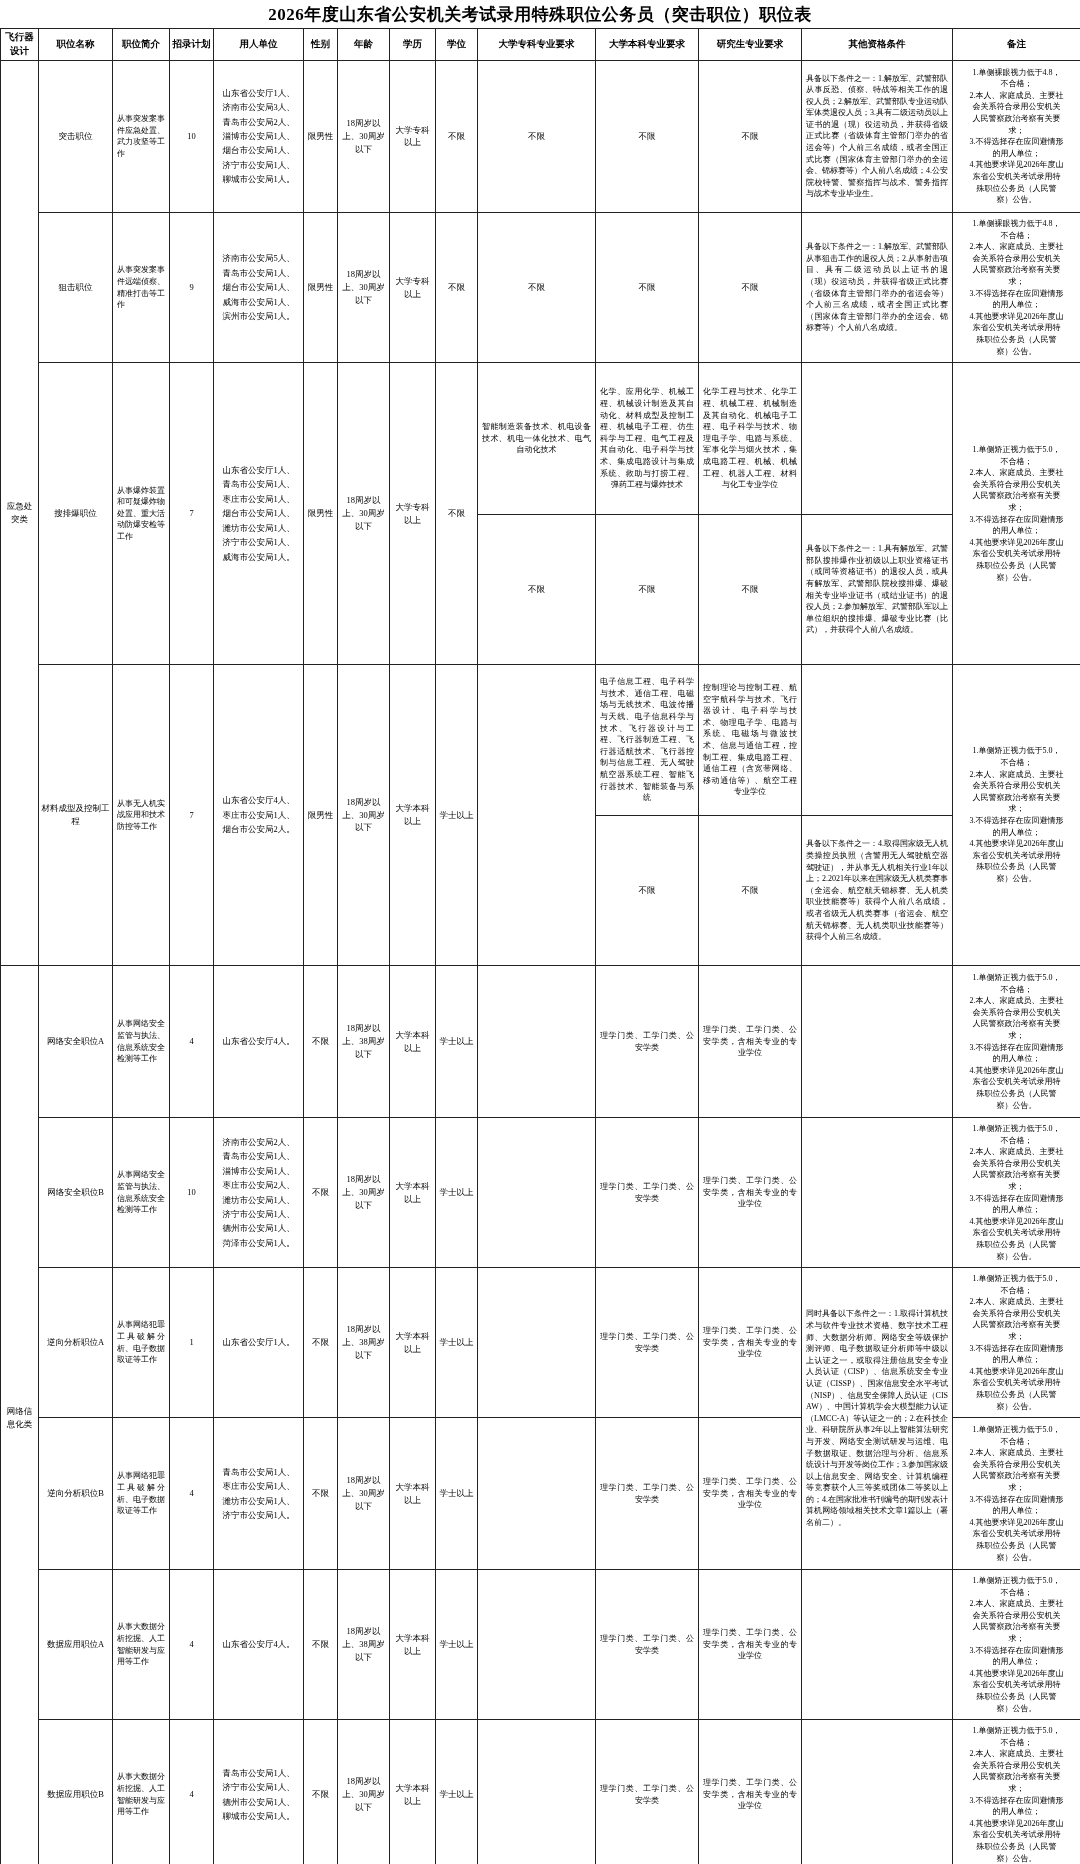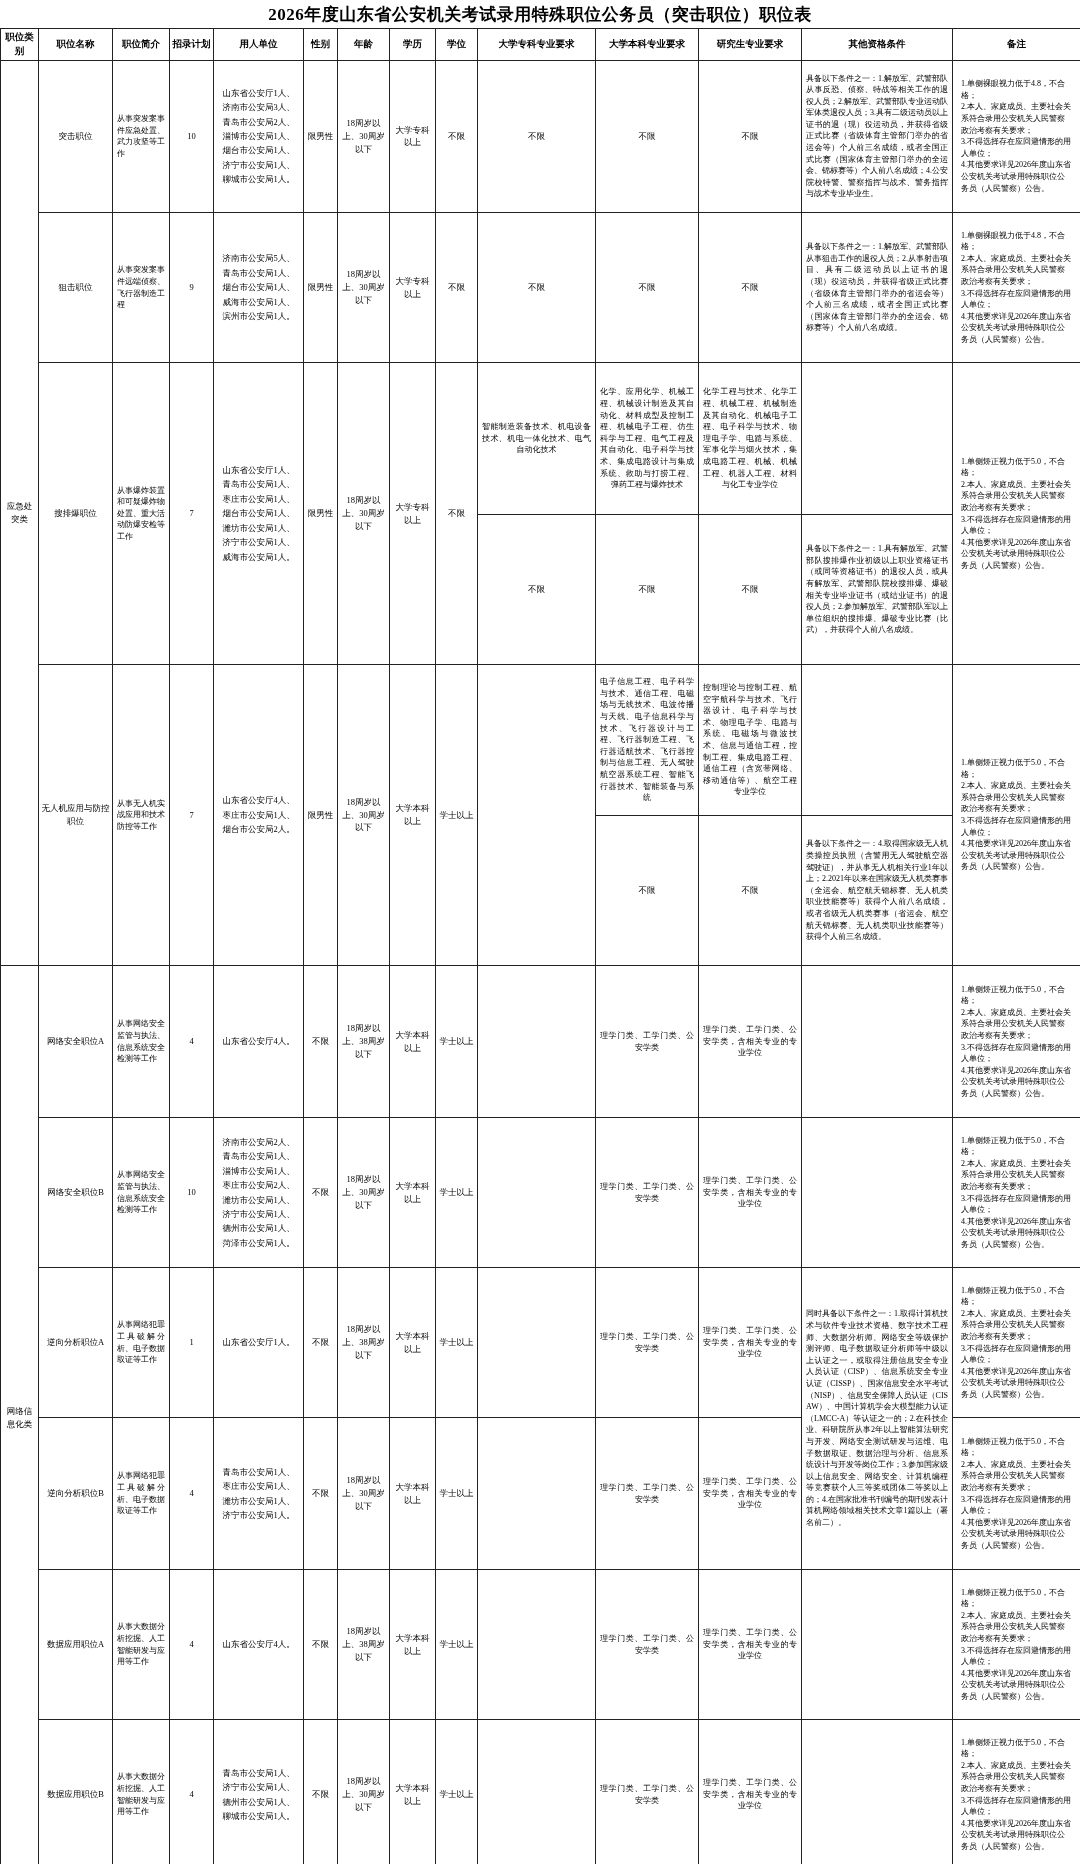--- a/index.html
+++ b/index.html
@@ -7,21 +7,21 @@
   .title{height:28px;display:flex;align-items:center;justify-content:center;
          font-weight:bold;font-size:17px;letter-spacing:.5px;}
   table{table-layout:fixed;border-collapse:collapse;width:1080px;}
   td,th{border:1px solid #222;vertical-align:middle;text-align:center;
         font-size:8.5px;line-height:1.5;padding:1px 2px;overflow:hidden;
         box-sizing:border-box;word-break:break-all;}
   th{font-weight:bold;font-size:9.5px;}
   .units{white-space:pre-wrap;line-height:1.7;margin-top:24px;}
   .spec{text-align:justify;text-align-last:center;font-size:8px;line-height:1.45;padding:4px 4px;}
   .para{text-align:justify;text-align-last:left;font-size:8px;line-height:1.45;padding:12px 4px;}
-  .remark{white-space:pre-wrap;text-align:left;font-size:8px;line-height:1.45;padding:2px 8px;vertical-align:middle;}
+  .remark{white-space:pre-wrap;text-align:center;font-size:8px;line-height:1.45;padding:2px 16px;vertical-align:middle;}
 </style>
 </head>
 <body>
 
 <div class="title">2026年度山东省公安机关考试录用特殊职位公务员（突击职位）职位表</div>
 
 <table>
   <colgroup>
     <col style="width:38px">
       <col style="width:74px">
@@ -33,21 +33,21 @@
       <col style="width:46px">
     <col style="width:42px">
       <col style="width:118px">
       <col style="width:103px">
       <col style="width:103px">
     <col style="width:151px">
       <col style="width:128px">
   </colgroup>
   <thead>
     <tr style="height:27px">
-      <th>职位类别</th>
+      <th>飞行器设计</th>
       <th>职位名称</th>
       <th>职位简介</th>
       <th>招录计划</th>
       <th>用人单位</th>
       <th>性别</th>
       <th>年龄</th>
       <th>学历</th>
       <th>学位</th>
       <th>大学专科专业要求</th>
       <th>大学本科专业要求</th>
@@ -79,21 +79,21 @@
       <td>不限</td>
       <td class="para">具备以下条件之一：1.解放军、武警部队从事反恐、侦察、特战等相关工作的退役人员；2.解放军、武警部队专业运动队军体类退役人员；3.具有二级运动员以上证书的退（现）役运动员，并获得省级正式比赛（省级体育主管部门举办的省运会等）个人前三名成绩，或者全国正式比赛（国家体育主管部门举办的全运会、锦标赛等）个人前八名成绩；4.公安院校特警、警察指挥与战术、警务指挥与战术专业毕业生。</td>
       <td class="remark">1.单侧裸眼视力低于4.8，不合格；
 2.本人、家庭成员、主要社会关系符合录用公安机关人民警察政治考察有关要求；
 3.不得选择存在应回避情形的用人单位；
 4.其他要求详见2026年度山东省公安机关考试录用特殊职位公务员（人民警察）公告。</td>
     </tr>
 
     <tr style="height:150px">
       <td>狙击职位</td>
-      <td class="para">从事突发案事件远端侦察、飞行器制造工程</td>
+      <td class="para">从事突发案事件远端侦察、精准打击等工作</td>
       <td>9</td>
       <td class="units">济南市公安局5人、
 青岛市公安局1人、
 烟台市公安局1人、
 威海市公安局1人、
 滨州市公安局1人。</td>
       <td>限男性</td>
       <td>18周岁以上、30周岁以下</td>
       <td>大学专科以上</td>
       <td>不限</td>
@@ -133,21 +133,21 @@
     </tr>
 
     <tr style="height:150px">
       <td>不限</td>
       <td>不限</td>
       <td>不限</td>
       <td class="para">具备以下条件之一：1.具有解放军、武警部队搜排爆作业初级以上职业资格证书（或同等资格证书）的退役人员，或具有解放军、武警部队院校搜排爆、爆破相关专业毕业证书（或结业证书）的退役人员；2.参加解放军、武警部队军以上单位组织的搜排爆、爆破专业比赛（比武），并获得个人前八名成绩。</td>
     </tr>
 
     <tr style="height:151px">
-      <td rowspan="2">无人机应用与防控职位</td>
+      <td rowspan="2">材料成型及控制工程</td>
       <td rowspan="2" class="para">从事无人机实战应用和技术防控等工作</td>
       <td rowspan="2">7</td>
       <td rowspan="2" class="units">山东省公安厅4人、
 枣庄市公安局1人、
 烟台市公安局2人。</td>
       <td rowspan="2">限男性</td>
       <td rowspan="2">18周岁以上、30周岁以下</td>
       <td rowspan="2">大学本科以上</td>
       <td rowspan="2">学士以上</td>
       <td rowspan="2"></td>

